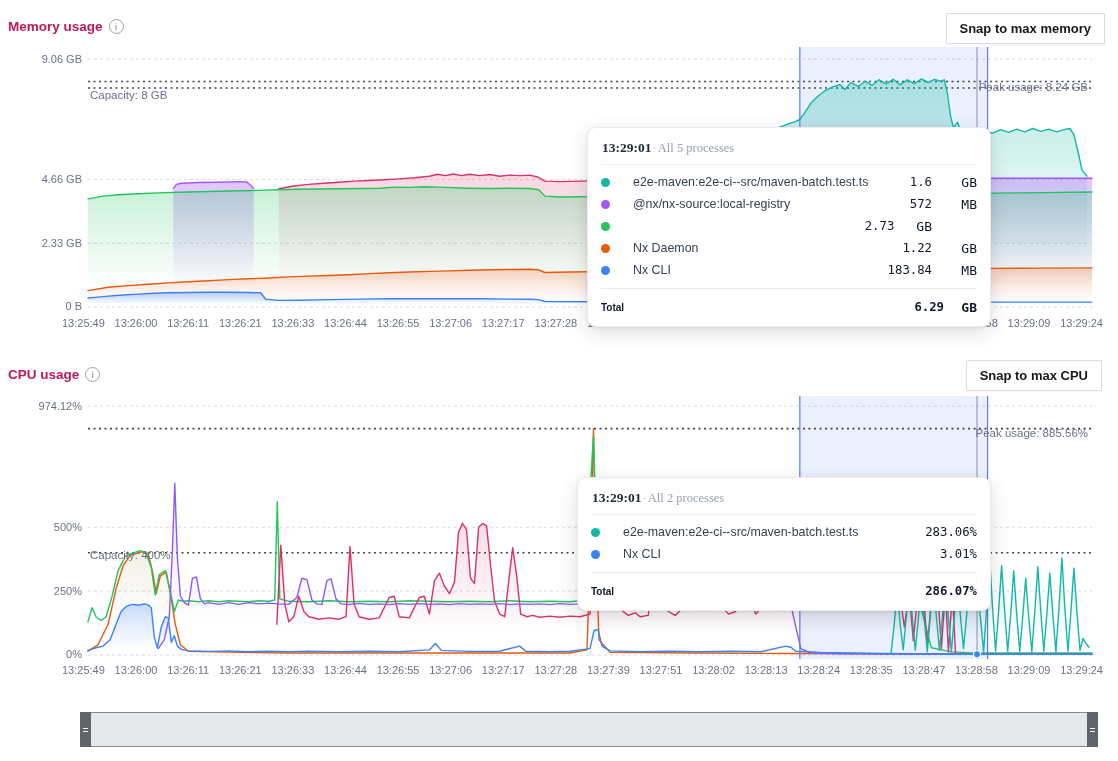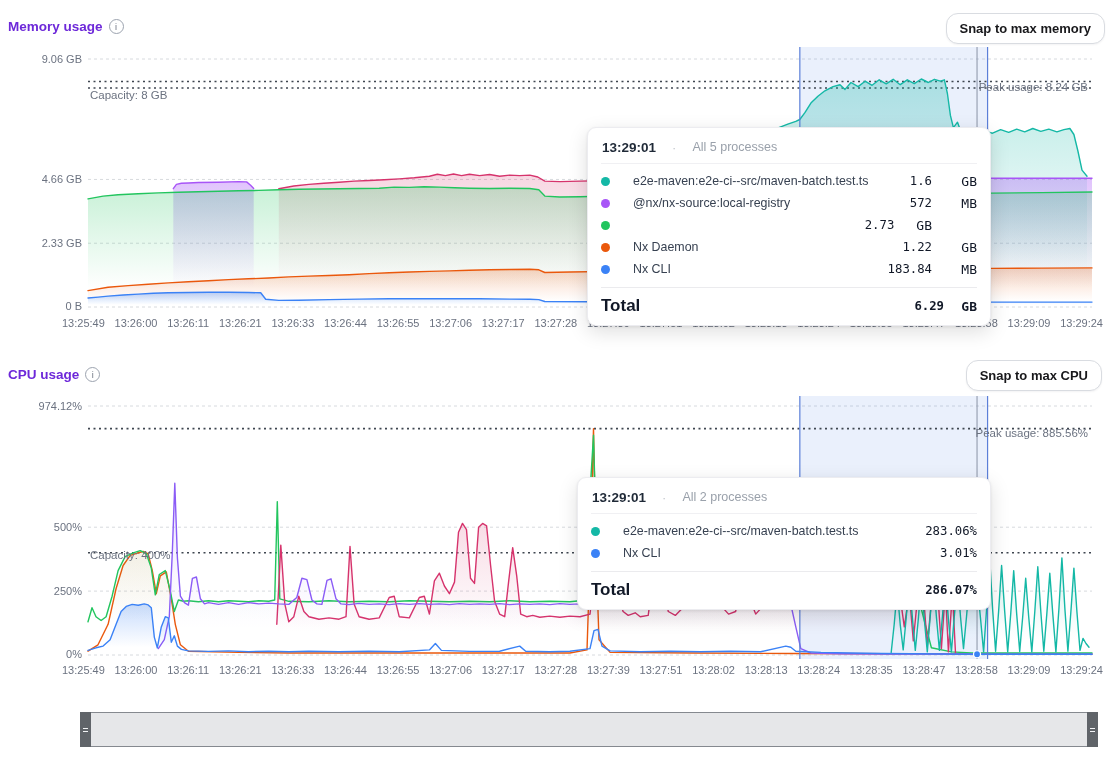--- a/index.html
+++ b/index.html
@@ -1,54 +1,54 @@
 <!DOCTYPE html>
 <html><head>
 <meta charset="utf-8">
 <style>
   html,body{margin:0;padding:0;background:#fff;}
   .stage{position:relative;width:1118px;height:761px;background:#fff;overflow:hidden;
          font-family:"Liberation Sans",sans-serif;color:#111827;}
   .chart-title{position:absolute;display:flex;align-items:center;gap:6px;
-               font-size:13.5px;font-weight:700;color:#6d28d9;}
+               font-size:13.5px;font-weight:700;color:#be185d;}
   .info-icon{width:13px;height:13px;border:1px solid #9ca3af;border-radius:50%;
              display:inline-flex;align-items:center;justify-content:center;
              font-size:9px;color:#6b7280;font-weight:400;}
   .info-icon::before{content:"i";}
-  .snap-btn{position:absolute;background:#fff;border:1px solid #d9dce1;border-radius:12px;
+  .snap-btn{position:absolute;background:#fff;border:1px solid #d9dce1;border-radius:1px;
             padding:7px 13px;font-size:13px;font-weight:600;color:#18181b;
             font-family:"Liberation Sans",sans-serif;cursor:pointer;
             box-shadow:0 1px 2px rgba(16,24,40,.05);}
   svg.chart{position:absolute;left:0;width:1118px;height:272px;}
   .ylab{position:absolute;left:0;width:82px;text-align:right;font-size:11px;color:#6b7280;}
   .cap-label{position:absolute;font-size:11.5px;color:#6b7280;}
   .peak-label{position:absolute;font-size:11.5px;color:#6b7280;text-align:right;}
   .tick-row{position:absolute;left:62px;width:1041px;display:flex;
             justify-content:space-between;}
   .tick-row span{font-size:11px;color:#6b7280;white-space:nowrap;}
   .tooltip{position:absolute;background:#fff;border:1px solid #ececf0;border-radius:9px;
            box-shadow:0 6px 20px rgba(0,0,0,.13),0 1px 3px rgba(0,0,0,.08);
            padding:10px 13px 9px 13px;z-index:6;}
-  .tt-head{display:flex;align-items:flex-start;gap:16px;padding:2px 1px 8px 1px;
-           border-bottom:1px solid #f0f0f3;}
+  .tt-head{display:flex;align-items:flex-end;gap:1px;padding:2px 1px 8px 1px;
+           border-bottom:1px solid #f0f0f3;font-family:Liberation Serif, serif;}
   .tt-time{font-size:13.5px;font-weight:700;color:#1f2937;}
   .tt-sep{color:#c3c7cd;font-size:13px;}
   .tt-sub{font-size:12.5px;color:#9aa1ab;}
   .tt-rows{padding:6px 0 7px 0;}
   .tt-row{display:grid;grid-template-columns:14px minmax(0,1fr) auto 27px;
           align-items:center;height:22px;column-gap:18px;}
   .tt-row .dot{width:9px;height:9px;border-radius:50%;}
   .tt-name{font-size:12.4px;color:#374151;white-space:nowrap;}
   .tt-val{font-family:"DejaVu Sans Mono",monospace;font-size:12.3px;color:#111827;
           text-align:right;white-space:nowrap;}
   .tt-unit{font-family:"DejaVu Sans Mono",monospace;font-size:13px;color:#111827;
            text-align:right;padding-left:4px;}
   .tt-total{display:grid;grid-template-columns:minmax(0,1fr) auto 27px;align-items:center;
             column-gap:6px;border-top:1px solid #ebebee;padding-top:8px;height:20px;}
-  .tt-total .tt-name{font-weight:700;font-size:17px;color:#111827;}
+  .tt-total .tt-name{font-weight:700;font-size:10px;color:#111827;}
   .tt-total .tt-val,.tt-total .tt-unit{font-weight:700;}
   .brush{position:absolute;left:80px;top:712px;width:1018px;height:35px;
          background:#e6e7e9;border:1px solid #85898f;box-sizing:border-box;}
   .brush-handle{position:absolute;top:-1px;width:11px;height:35px;background:#606469;
                 display:flex;flex-direction:column;align-items:center;justify-content:center;
                 gap:2px;cursor:ew-resize;}
   .brush-handle i{display:block;width:5px;height:1px;background:#f3f4f6;}
   .brush-handle.left{left:-1px;}
   .brush-handle.right{right:-1px;}
 </style>

